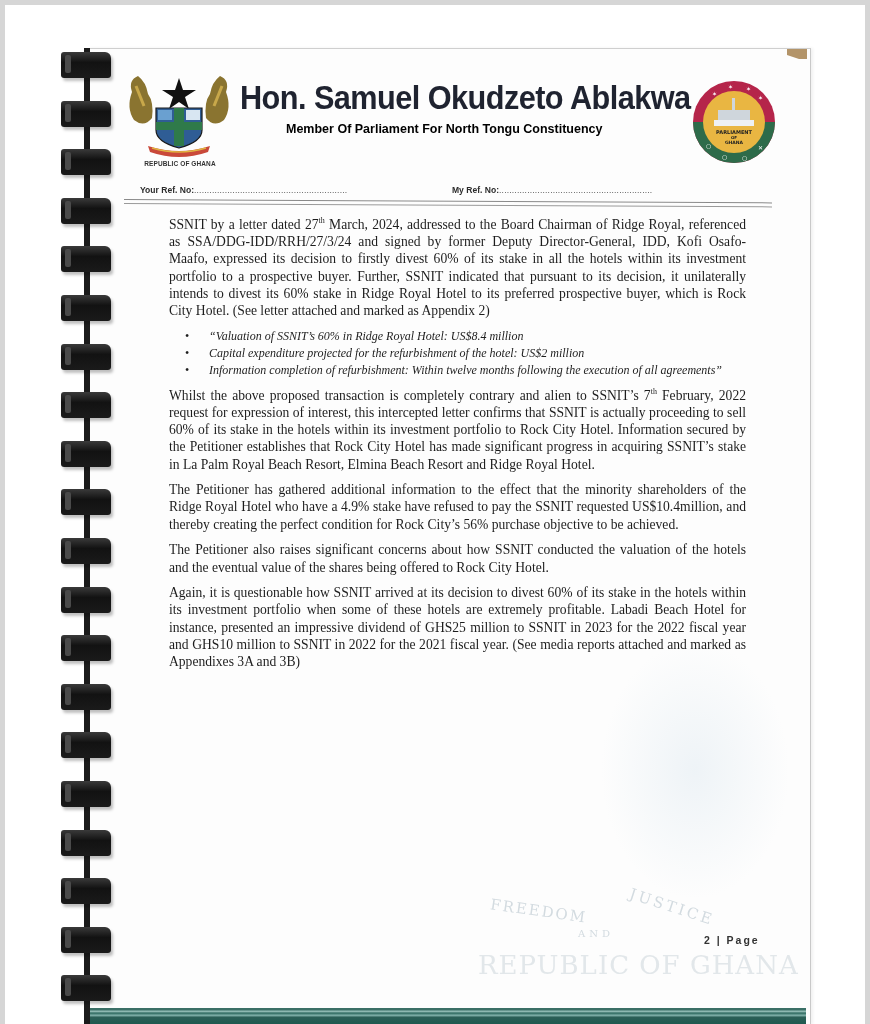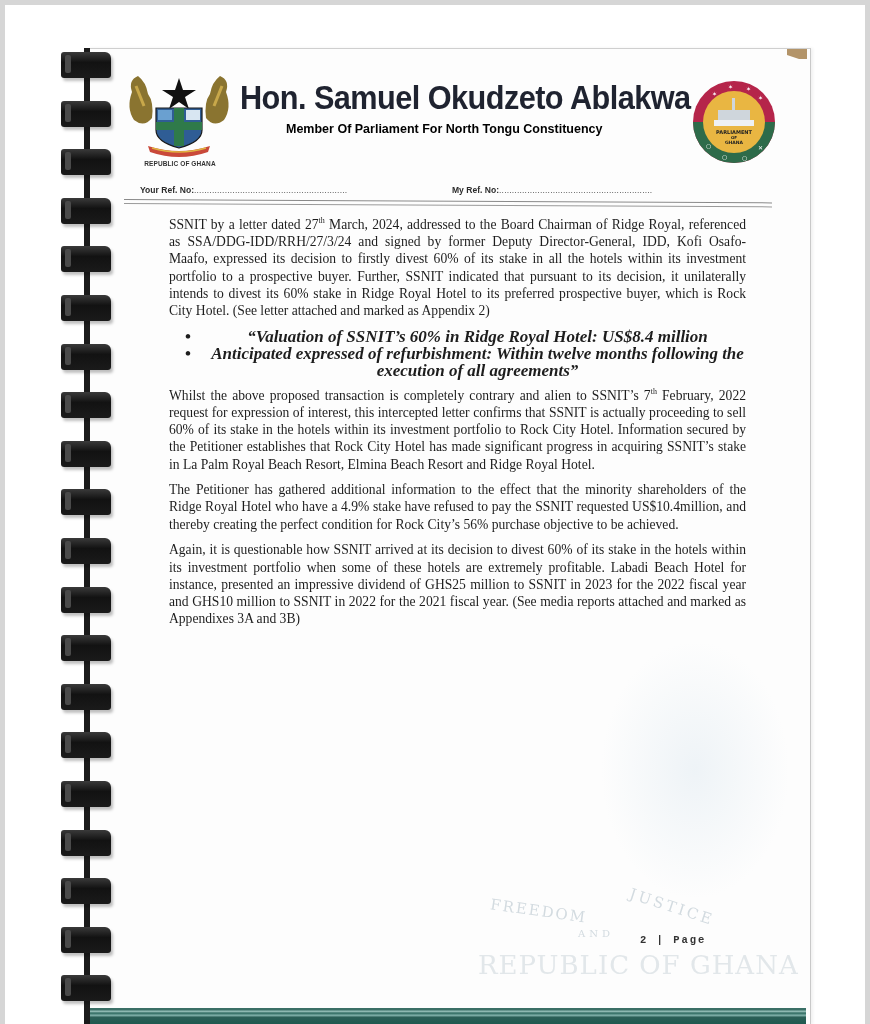--- a/index.html
+++ b/index.html
@@ -74,39 +74,39 @@
   
   .content {
     position: absolute; left: 169px; top: 216px; width: 577px;
     font-size: 13.6px; line-height: 17.2px; color: #1d1d1d;
     text-align: justify;
   }
   .content p { margin: 0 0 8.5px 0; }
   .content sup { font-size: 8px; line-height: 0; }
   .bullets { margin: 0 0 8px 0; padding: 0; list-style: none; }
   .bullets li {
-    position: relative; padding-left: 40px; font-style: italic; font-size: 17px;
-    line-height: 17px; text-align: center; font-weight: bold;
+    position: relative; padding-left: 40px; font-style: italic; font-size: 12px;
+    line-height: 17px; text-align: left;
   }
   .bullets li::before {
     content: "\2022"; position: absolute; left: 16px; top: 0; font-style: normal;
   }
   
   .wm { position: absolute; color: #d3dbe0; font-family: "DejaVu Serif", serif; white-space: nowrap; }
   .wm-freedom { left: 490px; top: 902px; font-size: 15px; transform: rotate(8deg); letter-spacing: 2px; }
   .wm-justice { left: 628px; top: 898px; font-size: 15px; transform: rotate(18deg); letter-spacing: 3px; }
   .wm-and { left: 578px; top: 928px; font-size: 10px; letter-spacing: 4px; text-align: center; }
   .wm-republic { left: 478px; top: 950px; font-size: 26px; letter-spacing: 1px; color: #e2e7ea; }
   .wm-blob {
     position: absolute; left: 600px; top: 640px; width: 190px; height: 260px;
     background: radial-gradient(ellipse at center, rgba(210,225,235,0.35) 0%, rgba(255,255,255,0) 70%);
   }
   .page-num {
-    position: absolute; left: 640px; top: 934px;
-    font-family: Liberation Mono, monospace; font-weight: bold; font-size: 10.5px;
+    position: absolute; left: 704px; top: 934px;
+    font-family: Liberation Sans, sans-serif; font-weight: bold; font-size: 10.5px;
     color: #333; letter-spacing: 2px; white-space: nowrap;
   }
   .footer-band {
     position: absolute; left: 90px; top: 1008px; width: 716px; height: 16px;
     background: linear-gradient(180deg, #3a6f66 0%, #3a6f66 12%, #9fc7c0 20%, #2f6a60 32%, #7fb0a8 46%, #2b5f56 58%, #1f5a50 100%);
   }
 </style>
 </head>
 <body>
 
@@ -186,24 +186,26 @@
 </div>
 <div class="refs" style="left:452px;">
   <span>My Ref. No:</span><span class="ref-dots">............................................................</span>
 </div>
 <div class="rule"></div>
 
 <div class="content">
   <p><span>SSNIT by a letter dated 27</span><sup>th</sup><span> March, 2024, addressed to the Board Chairman of Ridge Royal, referenced as SSA/DDG-IDD/RRH/27/3/24 and signed by former Deputy Director-General, IDD, Kofi Osafo-Maafo, expressed its decision to firstly divest 60% of its stake in all the hotels within its investment portfolio to a prospective buyer. Further, SSNIT indicated that pursuant to its decision, it unilaterally intends to divest its 60% stake in Ridge Royal Hotel to its preferred prospective buyer, which is Rock City Hotel. (See letter attached and marked as Appendix 2)</span></p>
   <ul class="bullets">
     <li>“Valuation of SSNIT’s 60% in Ridge Royal Hotel: US$8.4 million</li>
-    <li>Anticipated expressed of refurbishment: Within twelve months following the execution of all agreements”</li>
+    <li>Capital expenditure projected for the refurbishment of the hotel: US$2 million</li>
+    <li>Information completion of refurbishment: Within twelve months following the execution of all agreements”</li>
   </ul>
   <p><span>Whilst the above proposed transaction is completely contrary and alien to SSNIT’s 7</span><sup>th</sup><span> February, 2022 request for expression of interest, this intercepted letter confirms that SSNIT is actually proceeding to sell 60% of its stake in the hotels within its investment portfolio to Rock City Hotel. Information secured by the Petitioner establishes that Rock City Hotel has made significant progress in acquiring SSNIT’s stake in La Palm Royal Beach Resort, Elmina Beach Resort and Ridge Royal Hotel.</span></p>
   <p>The Petitioner has gathered additional information to the effect that the minority shareholders of the Ridge Royal Hotel who have a 4.9% stake have refused to pay the SSNIT requested US$10.4million, and thereby creating the perfect condition for Rock City’s 56% purchase objective to be achieved.</p>
+  <p>The Petitioner also raises significant concerns about how SSNIT conducted the valuation of the hotels and the eventual value of the shares being offered to Rock City Hotel.</p>
   <p>Again, it is questionable how SSNIT arrived at its decision to divest 60% of its stake in the hotels within its investment portfolio when some of these hotels are extremely profitable. Labadi Beach Hotel for instance, presented an impressive dividend of GHS25 million to SSNIT in 2023 for the 2022 fiscal year and GHS10 million to SSNIT in 2022 for the 2021 fiscal year. (See media reports attached and marked as Appendixes 3A and 3B)</p>
 </div>
 
 <div class="wm wm-freedom">FREEDOM</div>
 <div class="wm wm-justice">JUSTICE</div>
 <div class="wm wm-and">AND</div>
 <div class="wm wm-republic">REPUBLIC OF GHANA</div>
 
 <div class="page-num">2 | Page</div>
 <div class="footer-band"></div>

